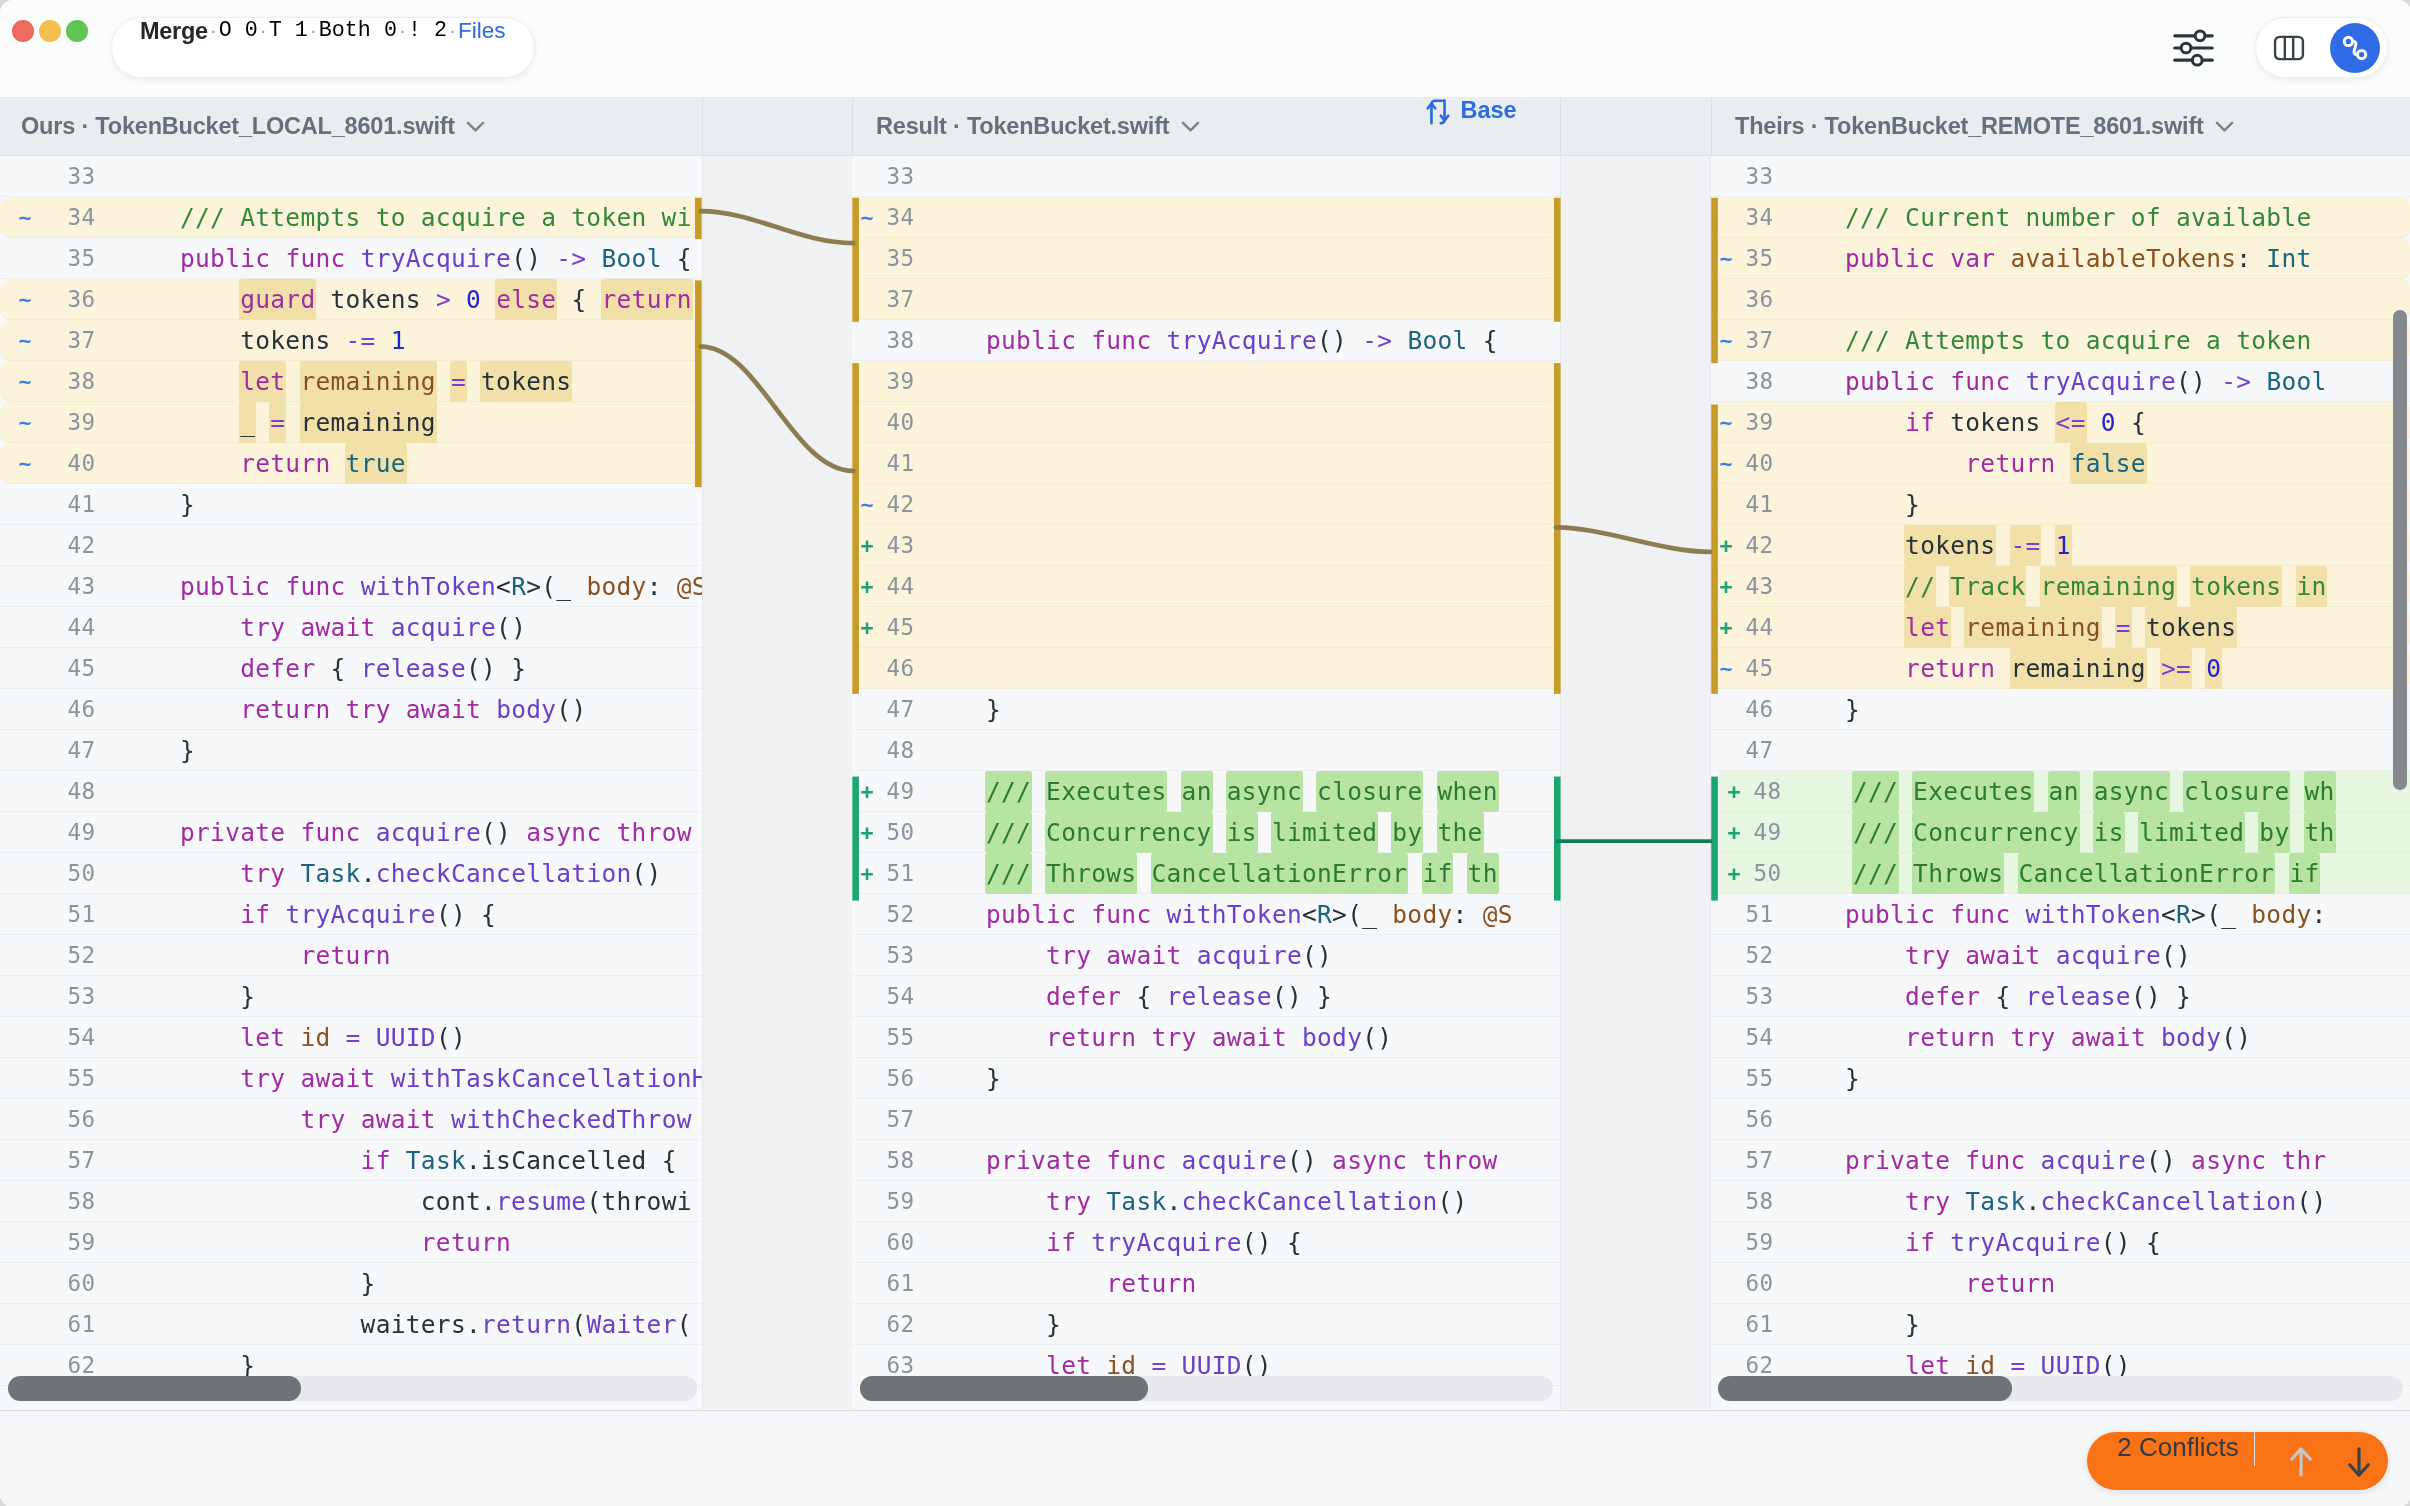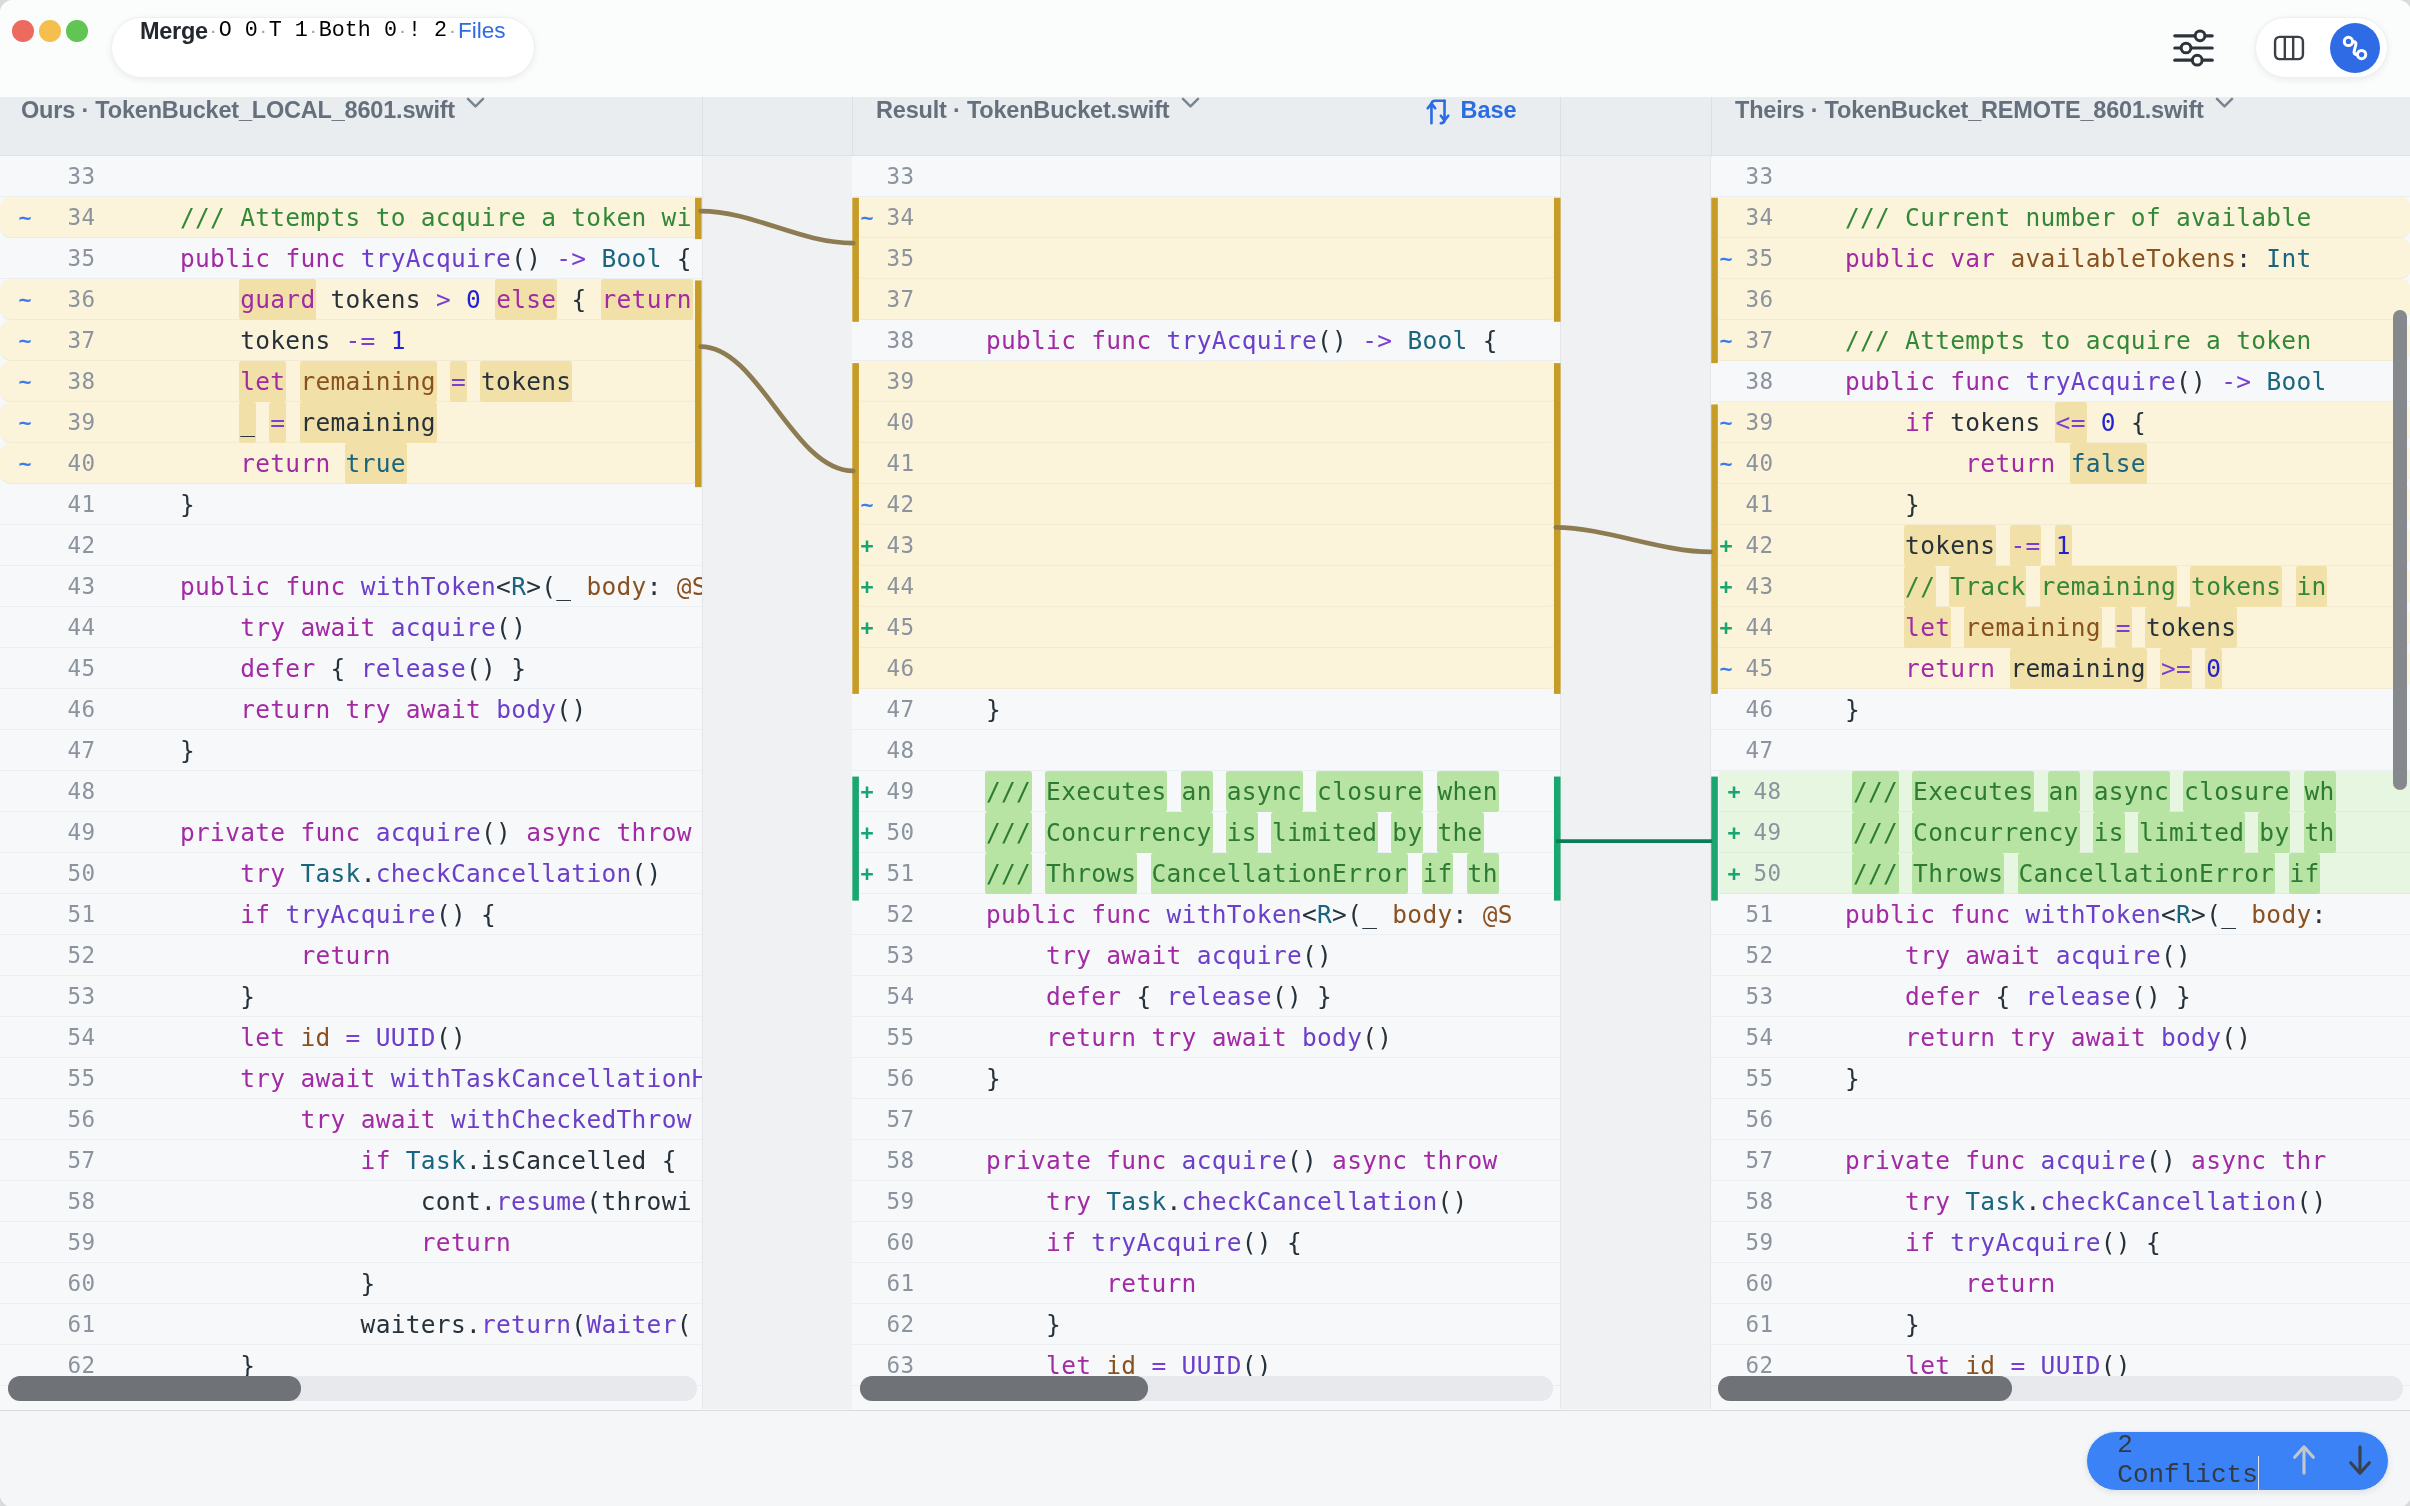--- a/index.html
+++ b/index.html
@@ -21,21 +21,21 @@
   .sliders-btn{position:absolute;right:196px;top:28px;width:43px;height:40px;}
   .seg-pill{position:absolute;right:22.6px;top:17px;width:133px;height:61px;background:#ffffff;border:0.9px solid #eeeff0;
             border-radius:31px;box-shadow:0 1.9px 7.5px rgba(0,0,0,.07);display:flex;align-items:center;justify-content:space-between;
             padding:0 7.5px;box-sizing:border-box;}
   .circ-btn{width:50px;height:50px;border-radius:50%;display:flex;align-items:center;justify-content:center;}
   .circ-btn.blue{background:#2f6be4;}
 
   
   .pane-headers{position:absolute;left:0;top:97px;width:2411px;height:59px;background:#e9edf0;border-bottom:0.9px solid #dfe3e6;box-sizing:border-box;}
   .ph-hair{position:absolute;top:0;width:0.9px;height:59px;background:#dcе0e3;background:#dce0e3;}
-  .ph{position:absolute;top:0;height:59px;display:flex;gap:11.3px;color:#66707c;font-size:23.5px;font-weight:600;letter-spacing:-0.2px;}
+  .ph{position:absolute;top:0;height:59px;display:flex;align-items:center;gap:11.3px;color:#66707c;font-size:23.5px;font-weight:600;letter-spacing:-0.2px;}
   .base-btn{position:absolute;top:0;height:59px;display:flex;align-items:flex-start;gap:8.5px;color:#2a6ce2;font-size:23.5px;font-weight:600;}
 
   
   .code-area{position:absolute;left:0;top:156px;width:2411px;height:1253px;background:#f6f8f9;}
   .strip{position:absolute;top:0;height:1253px;background:#f0f1f3;border-left:0.9px solid #e4e6e9;border-right:0.9px solid #e4e6e9;box-sizing:border-box;}
   .pane{position:absolute;top:0;height:1253px;overflow:hidden;background:#f6f8f9;}
   .row{position:relative;height:41px;line-height:41px;white-space:pre;box-sizing:border-box;
        border-bottom:0.9px solid rgba(30,40,60,0.045);
        font-family:"DejaVu Sans Mono", monospace;font-size:24.5px;letter-spacing:0.3px;color:var(--pl);}
   .row.bgy{background:var(--yrow);border-radius:11px;} .row.bgg{background:var(--grow);margin-left:8px;}
@@ -50,22 +50,22 @@
   .bx-g{background:var(--gbox);padding:5.6px 0.9px;margin:0 -0.9px;border-radius:2.8px;color:var(--gcm);}
   .overlay{position:absolute;left:0;top:-156px;width:2411px;height:1507px;pointer-events:none;z-index:5;}
 
   
   .hscroll{position:absolute;height:24.5px;border-radius:12.2px;background:#e7e9ec;z-index:6;}
   .hthumb{position:absolute;left:0;top:0;height:24.5px;border-radius:12.2px;background:#6f7276;}
   .vscroll{position:absolute;width:14px;border-radius:7.5px;background:#85888d;z-index:6;}
 
   
   .bottombar{position:absolute;left:0;top:1410px;width:2411px;height:97px;background:#f5f6f7;border-top:0.9px solid #d9dbde;box-sizing:border-box;}
-  .conflict-pill{position:absolute;right:21.7px;top:20px;width:303px;height:60px;background:#3b82f6;border:0.9px solid #e9ebed;
-                 border-radius:30px;box-shadow:0 1.9px 6.6px rgba(0,0,0,.08);display:flex;align-items:flex-end;box-sizing:border-box;font-family:Liberation Mono, monospace;}
+  .conflict-pill{position:absolute;right:21.7px;top:20px;width:303px;height:60px;background:#f97316;border:0.9px solid #e9ebed;
+                 border-radius:30px;box-shadow:0 1.9px 6.6px rgba(0,0,0,.08);display:flex;align-items:flex-start;box-sizing:border-box;}
   .conflict-label{font-size:26px;color:#333a44;padding-left:30px;flex:1;}
   .cp-div{width:0.9px;height:34px;background:#e3e5e8;margin-right:17px;}
   .nav-btn{width:58px;height:60px;display:flex;align-items:center;justify-content:center;}
 </style>
 </head>
 <body>
 
 <div class="app">
 
   <div class="titlebar">

